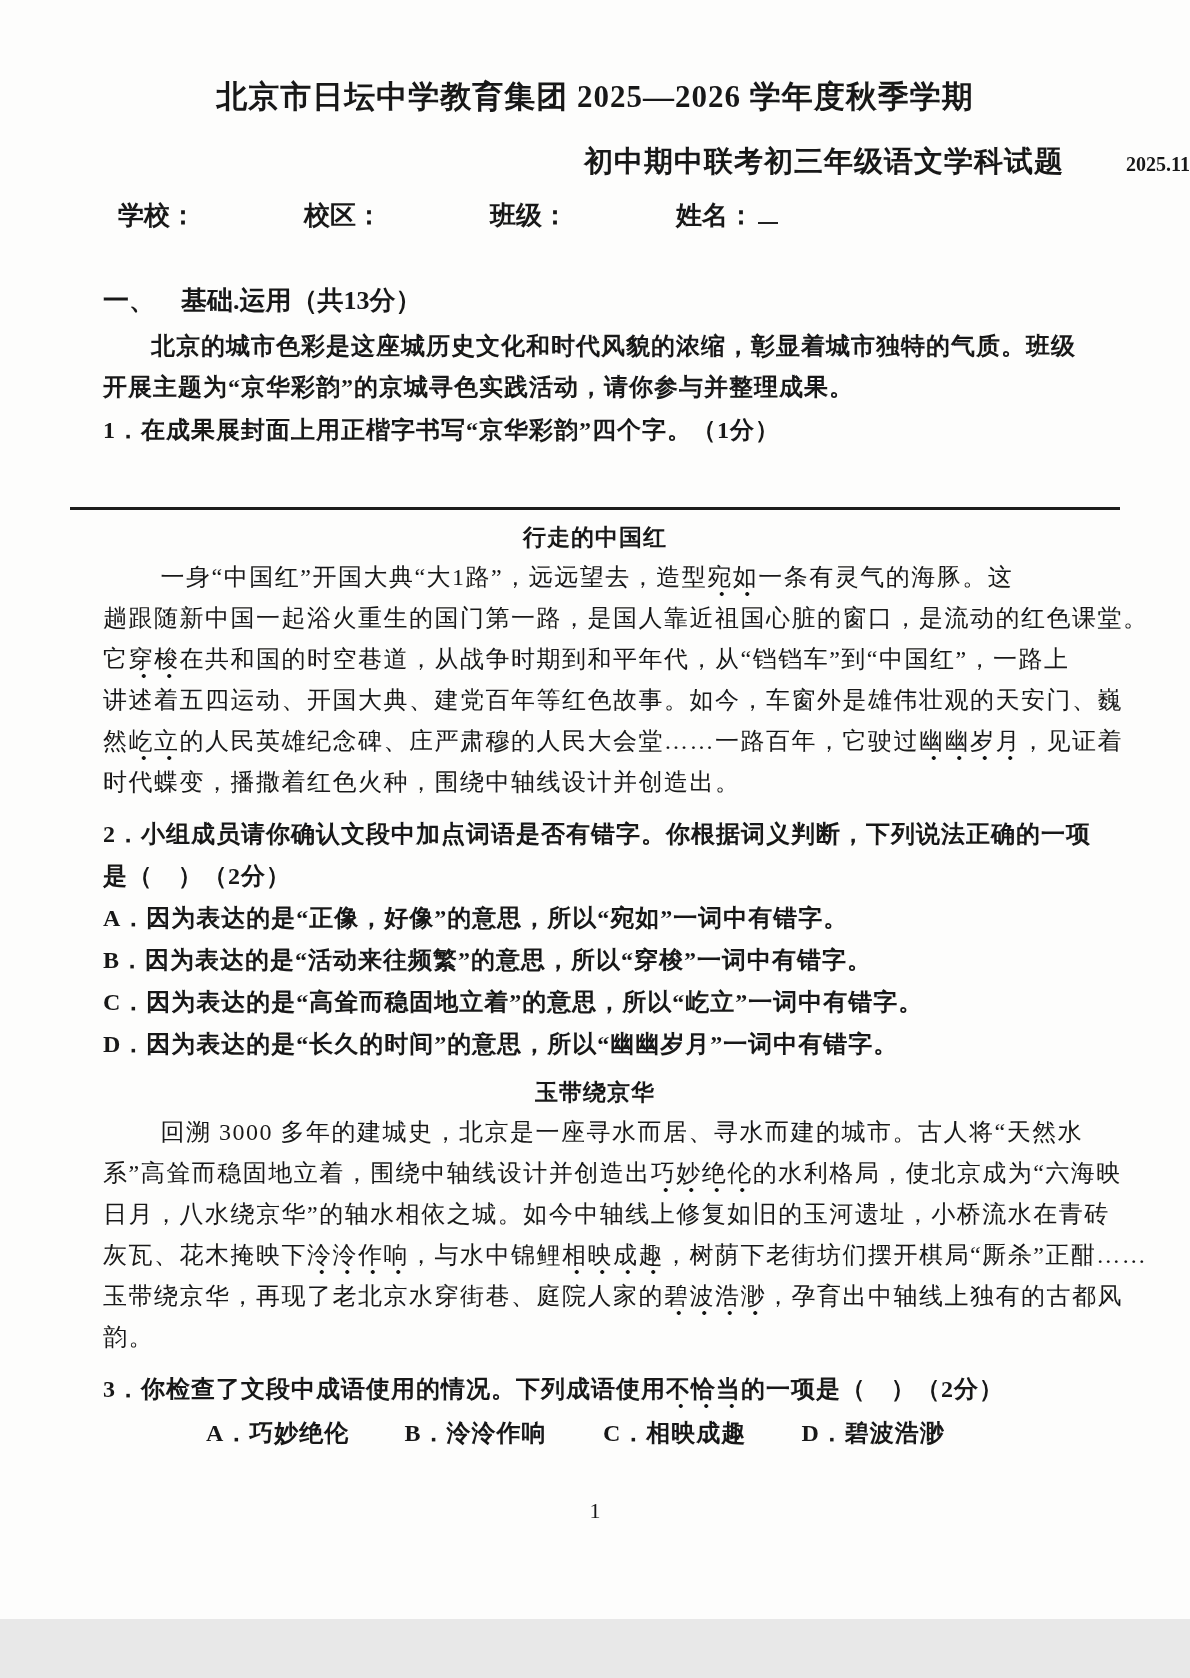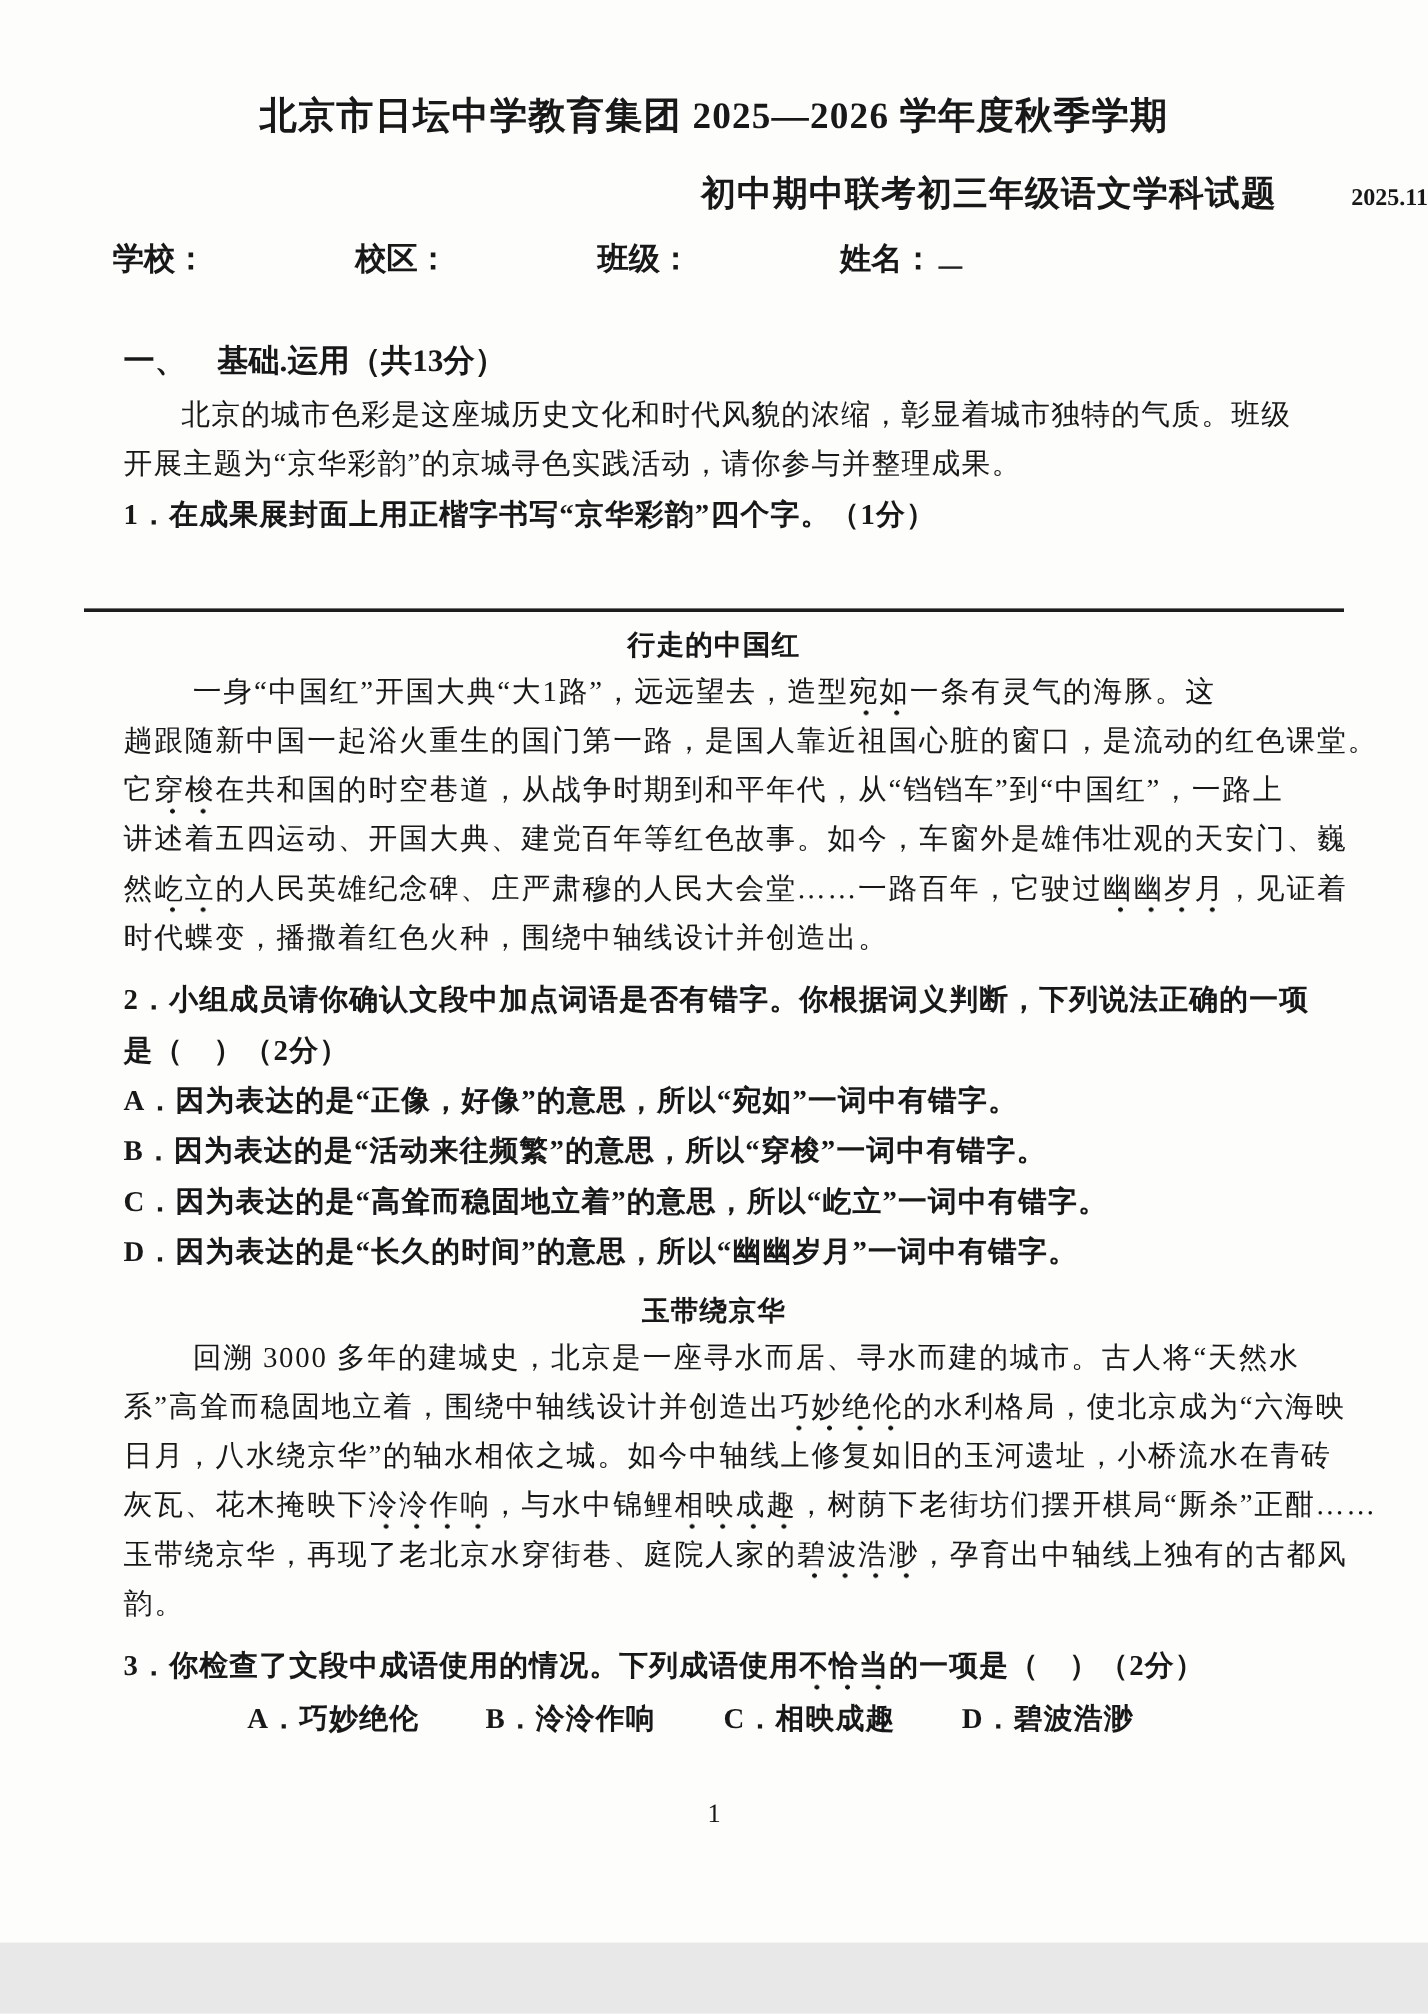--- a/index.html
+++ b/index.html
@@ -22,36 +22,35 @@
   }
   .title2-row {
     margin-top:24px;
     display:flex;
     justify-content:flex-end;
     align-items:baseline;
   }
   .title2 { font-size:29px; font-weight:bold; letter-spacing:1px; }
   .exam-date { font-size:20px; font-weight:bold; margin-left:62px; }
   .fields-row {
-    margin:16px 0 0 94px;
+    margin:16px 0 0 118px;
     font-size:26px;
     font-weight:bold;
     display:flex;
-    gap:16px;
   }
   .field { margin-right:108px; white-space:nowrap; }
   .field:last-child { margin-right:0; }
   .name-line { display:inline-block; width:20px; border-bottom:2px solid #222; height:20px; margin-left:4px; }
   
   .sec-heading {
     margin:50px 0 0 103px;
     font-size:26px;
     font-weight:bold;
   }
-  .intro { margin:8px 95px 0 103px; font-size:24px; font-weight:400; }
+  .intro { margin:8px 95px 0 103px; font-size:24px; font-weight:700; }
   .qline { line-height:41px; letter-spacing:1px; white-space:nowrap; }
   .qline.indent { text-indent:2em; }
   .q1-line { margin:2px 95px 0 103px; font-size:24px; font-weight:600; line-height:41px; letter-spacing:1px; }
   
   .divider {
     margin:56px 0 0 70px;
     width:1050px;
     border:none;
     border-top:3px solid #1d1d1d;
   }

